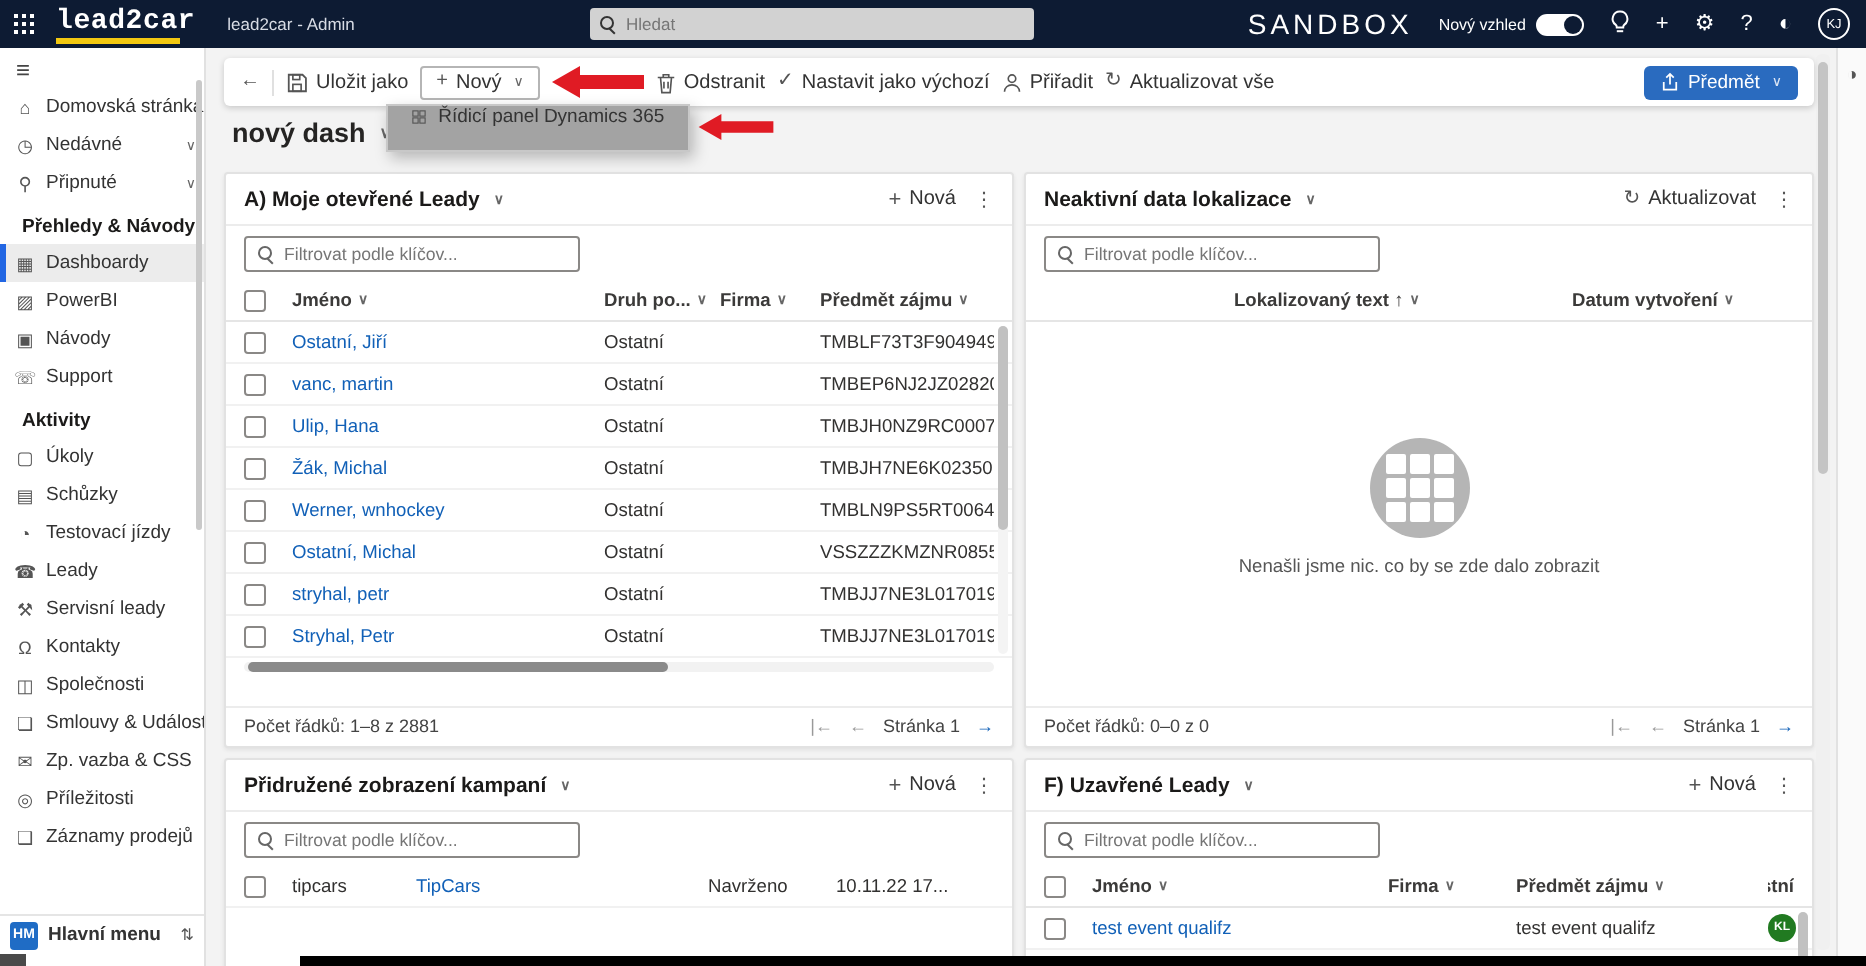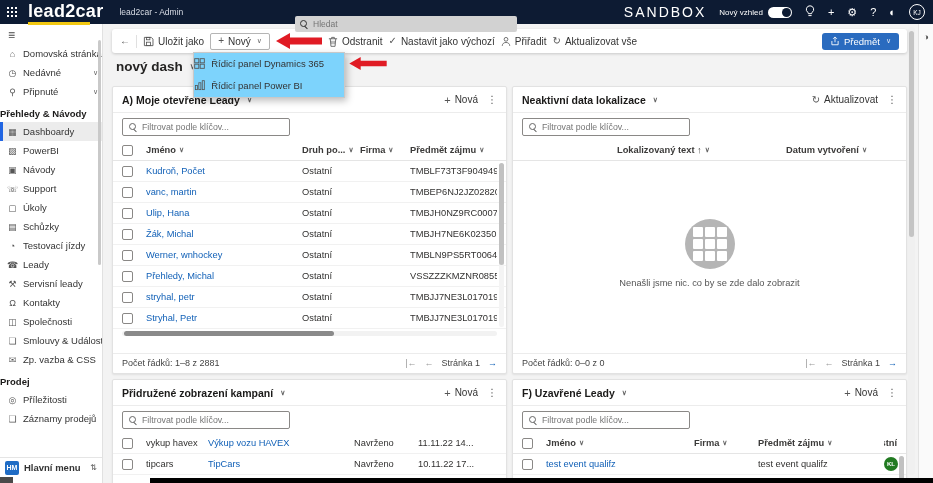--- a/index.html
+++ b/index.html
@@ -6,24 +6,24 @@
   html,body { background:#e8e8e8; }
   #app { position:relative; width:933px; height:483px; overflow:hidden;
          font-family:"Liberation Sans",sans-serif; background:#f3f3f3; }
 
   
   .topbar { position:absolute; top:0; left:0; right:0; height:24px; background:#0d1b33;
             display:flex; align-items:center; color:#fff; z-index:40; }
   .waffle { width:24px; height:24px; display:grid; grid-template-columns:repeat(3,2px);
             grid-template-rows:repeat(3,2px); gap:2px; place-content:center; cursor:pointer; }
   .waffle span { background:#fff; }
-  .logo { position:relative; font-weight:bold; font-size:18px; padding:1px 8px 3px 4px; letter-spacing:.3px; }
+  .logo { position:relative; font-weight:bold; font-size:14px; padding:1px 8px 3px 4px; letter-spacing:.3px;font-family:Liberation Mono, monospace; }
   .logo::after { content:""; position:absolute; left:4px; bottom:0; width:62px; height:3px; background:#f2c811; }
   .app-sub { font-size:8.5px; color:#d8dce5; margin-left:8px; }
-  .top-search { position:absolute; left:295px; top:16px; width:222px; height:16px; background:#d2d2d2;
+  .top-search { position:absolute; left:295px; top:4px; width:222px; height:16px; background:#d2d2d2;
                 border-radius:2px; display:flex; align-items:center; gap:4px; padding:0 5px; color:#222; }
   .top-search input { border:none; outline:none; background:transparent; font-size:8.5px; width:100%;
                       font-family:"Liberation Sans",sans-serif; color:#222; }
   .top-right { margin-left:auto; display:flex; align-items:center; gap:13px; padding-right:8px; }
   .sandbox { font-size:14px; letter-spacing:2px; font-weight:normal; color:#fff; }
   .newlook { display:flex; align-items:center; gap:5px; font-size:8px; }
   .toggle { width:24px; height:11px; background:#fff; border-radius:6px; position:relative; cursor:pointer; }
   .toggle::after { content:""; position:absolute; right:1px; top:1px; width:9px; height:9px;
                    border-radius:50%; background:#0d1b33; }
   .tb-ico { font-size:11px; line-height:1; cursor:pointer; color:#fff; }
@@ -32,21 +32,21 @@
 
   
   .sidebar { position:absolute; top:24px; left:0; width:103px; bottom:0; background:#fff;
              border-right:1px solid #e1e1e1; font-size:9.5px; color:#333; z-index:30; }
   .burger { font-size:12px; color:#444; padding:4px 8px 2px; cursor:pointer; }
   .side-item { display:flex; align-items:center; gap:5px; height:19px; padding:0 4px 0 7px;
                white-space:nowrap; overflow:hidden; cursor:pointer; }
   .side-item .ic { width:11px; min-width:11px; font-size:9px; color:#555; text-align:center; }
   .side-item .chev { margin-left:auto; font-size:7px; color:#666; }
   .side-item.sel { background:#ececec; border-left:3px solid #2266e3; padding-left:4px; }
-  .side-hdr { font-weight:bold; font-size:9.5px; color:#1b1a19; padding:7px 0 3px; white-space:nowrap; }
+  .side-hdr { font-weight:bold; font-size:9.5px; color:#1b1a19; padding:7px 11px 3px; white-space:nowrap; }
   .side-scroll { position:absolute; right:1px; top:16px; width:3px; height:225px; background:#c9c9c9; border-radius:2px; }
   .main-menu { position:absolute; left:0; right:0; bottom:6px; height:20px; border-top:1px solid #e5e5e5;
                display:flex; align-items:center; gap:5px; padding:0 5px; background:#fff; cursor:pointer; }
   .hm-badge { width:14px; height:14px; background:#1f6cc5; color:#fff; font-size:7px; font-weight:bold;
               display:flex; align-items:center; justify-content:center; border-radius:2px; }
   .main-menu b { font-size:9.5px;text-align:right; }
   .main-menu .upd { margin-left:auto; font-size:8px; color:#555; }
 
   
   .content { position:absolute; left:104px; top:24px; right:26px; bottom:0; }
@@ -55,22 +55,22 @@
   .cmd { display:flex; align-items:center; gap:4px; font-size:10px; color:#333; cursor:pointer; white-space:nowrap; }
   .cmd .ci { font-size:10px; color:#555; line-height:1; }
   .vdiv { width:1px; height:13px; background:#e0e0e0; }
   .new-wrap { position:relative; border:1px solid #b5b5b5; border-radius:2px; padding:2px 7px; background:#fff; }
   .caret { font-size:7px; color:#666; margin-left:2px; }
   .share-btn { margin-left:auto; background:#2a6bbf; color:#fff; border-radius:3px; padding:3px 8px;
                display:flex; align-items:center; gap:4px; font-size:9.5px; cursor:pointer; }
   .share-btn .caret { color:#dce6f5; }
   .menu { position:absolute; top:calc(100% + 3px); left:-18px; width:152px; background:#fff;
           border:1px solid #c8c8c8; box-shadow:2px 3px 7px rgba(0,0,0,.25); z-index:35; }
-  .menu-item { display:flex; align-items:center; gap:6px; height:22px; padding:0 0; font-size:9.5px;
-               color:#333; position:relative; cursor:pointer; background:#7dd3fc; }
+  .menu-item { display:flex; gap:6px; height:22px; padding:0 12px; font-size:9.5px;
+               color:#333; position:relative; cursor:pointer; background:#a3a3a3; }
   .red-arrow { flex:0 0 auto; }
   .arrow2 { position:absolute; left:calc(100% + 3px); top:4px; }
 
   .page-title { position:absolute; top:35px; left:12px; font-size:13.5px; font-weight:bold; color:#252423;
                 display:flex; align-items:center; gap:5px; }
   .page-title .caret { font-size:8px; }
 
   .grid { position:absolute; left:8px; right:0; top:62px; bottom:-40px; display:grid;
           grid-template-columns:1fr 1fr; grid-template-rows:288px 1fr; gap:5px 5px; }
   .panel { background:#fff; border:1px solid #e2e2e2; border-radius:2px; box-shadow:0 1px 2px rgba(0,0,0,.08);
@@ -204,20 +204,21 @@
       <span>PowerBI</span>
     </div>
     <div class="side-item">
       <span class="ic">▣</span>
       <span>Návody</span>
     </div>
     <div class="side-item">
       <span class="ic">☏</span>
       <span>Support</span>
     </div>
+    <div class="side-hdr">Aktivity</div>
     <div class="side-item">
       <span class="ic">▢</span>
       <span>Úkoly</span>
     </div>
     <div class="side-item">
       <span class="ic">▤</span>
       <span>Schůzky</span>
     </div>
     <div class="side-item">
       <span class="ic">◔</span>
@@ -240,21 +241,20 @@
       <span>Společnosti</span>
     </div>
     <div class="side-item">
       <span class="ic">❏</span>
       <span>Smlouvy &amp; Události</span>
     </div>
     <div class="side-item">
       <span class="ic">✉</span>
       <span>Zp. vazba &amp; CSS</span>
     </div>
-    <div class="side-hdr">Prodej</div>
     <div class="side-item">
       <span class="ic">◎</span>
       <span>Příležitosti</span>
     </div>
     <div class="side-item">
       <span class="ic">❑</span>
       <span>Záznamy prodejů</span>
     </div>
     <div class="side-scroll"></div>
     <div class="main-menu">
@@ -290,28 +290,20 @@
                 <rect x="1" y="1" width="6" height="6" fill="none" stroke="#555" stroke-width="1.3"></rect>
                 <rect x="9" y="1" width="6" height="6" fill="none" stroke="#555" stroke-width="1.3"></rect>
                 <rect x="1" y="9" width="6" height="6" fill="none" stroke="#555" stroke-width="1.3"></rect>
                 <rect x="9" y="9" width="6" height="6" fill="none" stroke="#555" stroke-width="1.3"></rect>
               </svg>
             <span>Řídicí panel Dynamics 365</span>
             <svg class="arrow2" width="42" height="13" viewBox="0 0 46 16">
                 <polygon points="0,8 14,0 14,4.5 46,4.5 46,11.5 14,11.5 14,16" fill="#e01b24"></polygon>
               </svg>
           </div>
-          <div class="menu-item">
-            <svg width="11" height="11" viewBox="0 0 16 16">
-                <rect x="2" y="8" width="3" height="6" fill="none" stroke="#555" stroke-width="1.2"></rect>
-                <rect x="7" y="4" width="3" height="10" fill="none" stroke="#555" stroke-width="1.2"></rect>
-                <rect x="12" y="1" width="3" height="13" fill="none" stroke="#555" stroke-width="1.2"></rect>
-              </svg>
-            <span>Řídicí panel Power BI</span>
-          </div>
         </div>
       </span>
       <svg class="red-arrow" width="46" height="16" viewBox="0 0 46 16">
           <polygon points="0,8 14,0 14,4.5 46,4.5 46,11.5 14,11.5 14,16" fill="#e01b24"></polygon>
         </svg>
       <span class="cmd">
         <svg class="ci" width="10" height="11" viewBox="0 0 14 16">
             <path d="M1 4h12M5 4V2h4v2M3 4l1 11h6l1-11M5.5 7v5M8.5 7v5" fill="none" stroke="#555" stroke-width="1.2"></path>
           </svg>
         <span>Odstranit</span>
@@ -383,21 +375,21 @@
           <span class="hdcell">
               <span>Předmět zájmu</span>
               <span class="caret">∨</span>
             </span>
         </div>
         <div class="rows">
           <div>
 
           <div class="trow cols-a">
               <span class="cb"></span>
-              <span class="cell link">Kudroň, Počet</span>
+              <span class="cell link">Ostatní, Jiří</span>
               <span class="cell">Ostatní</span>
               <span class="cell"></span>
               <span class="cell">TMBLF73T3F904949...</span>
             </div>
               <div class="trow cols-a">
               <span class="cb"></span>
               <span class="cell link">vanc, martin</span>
               <span class="cell">Ostatní</span>
               <span class="cell"></span>
               <span class="cell">TMBEP6NJ2JZ02820...</span>
@@ -418,21 +410,21 @@
             </div>
               <div class="trow cols-a">
               <span class="cb"></span>
               <span class="cell link">Werner, wnhockey</span>
               <span class="cell">Ostatní</span>
               <span class="cell"></span>
               <span class="cell">TMBLN9PS5RT0064...</span>
             </div>
               <div class="trow cols-a">
               <span class="cb"></span>
-              <span class="cell link">Přehledy, Michal</span>
+              <span class="cell link">Ostatní, Michal</span>
               <span class="cell">Ostatní</span>
               <span class="cell"></span>
               <span class="cell">VSSZZZKMZNR0855...</span>
             </div>
               <div class="trow cols-a">
               <span class="cb"></span>
               <span class="cell link">stryhal, petr</span>
               <span class="cell">Ostatní</span>
               <span class="cell"></span>
               <span class="cell">TMBJJ7NE3L017019...</span>
@@ -536,27 +528,20 @@
         </div>
         <div class="search-row">
           <span class="filter-box">
             <span class="mag"></span>
             <input placeholder="Filtrovat podle klíčov..." style="">
           </span>
         </div>
         <div class="rows">
           <div>
 
-          <div class="trow cols-c">
-              <span class="cb"></span>
-              <span class="cell">vykup havex</span>
-              <span class="cell link">Výkup vozu HAVEX</span>
-              <span class="cell">Navrženo</span>
-              <span class="cell">11.11.22 14...</span>
-            </div>
               <div class="trow cols-c">
               <span class="cb"></span>
               <span class="cell">tipcars</span>
               <span class="cell link">TipCars</span>
               <span class="cell">Navrženo</span>
               <span class="cell">10.11.22 17...</span>
             </div>
             </div>
         </div>
       </div>

